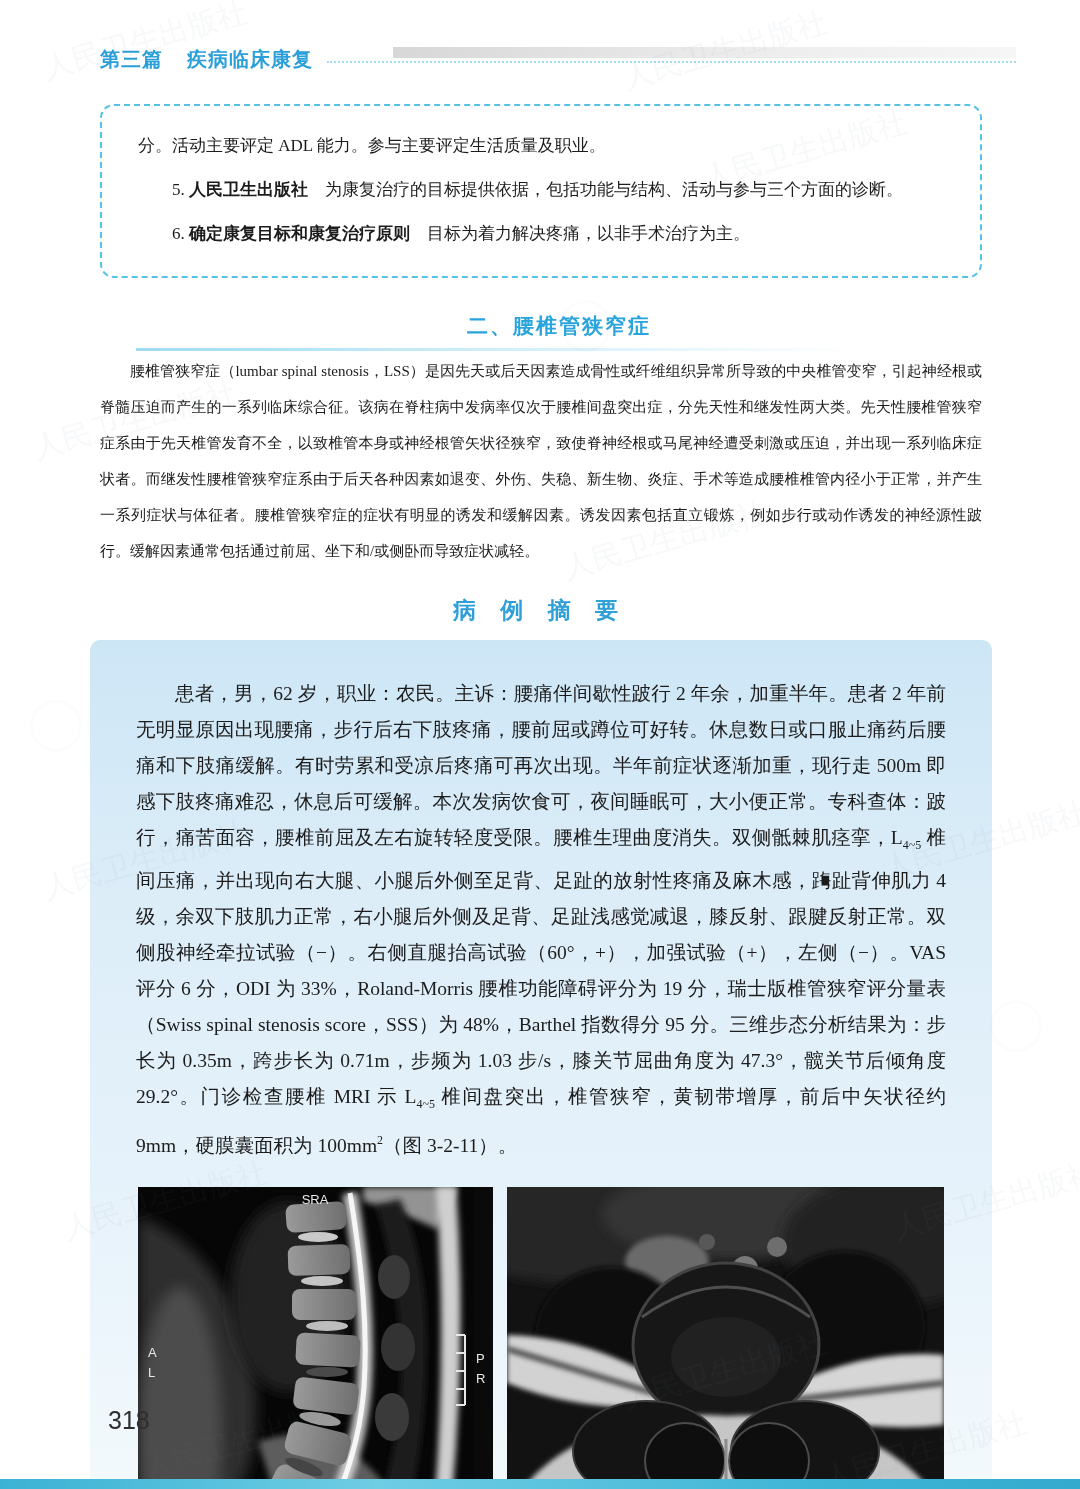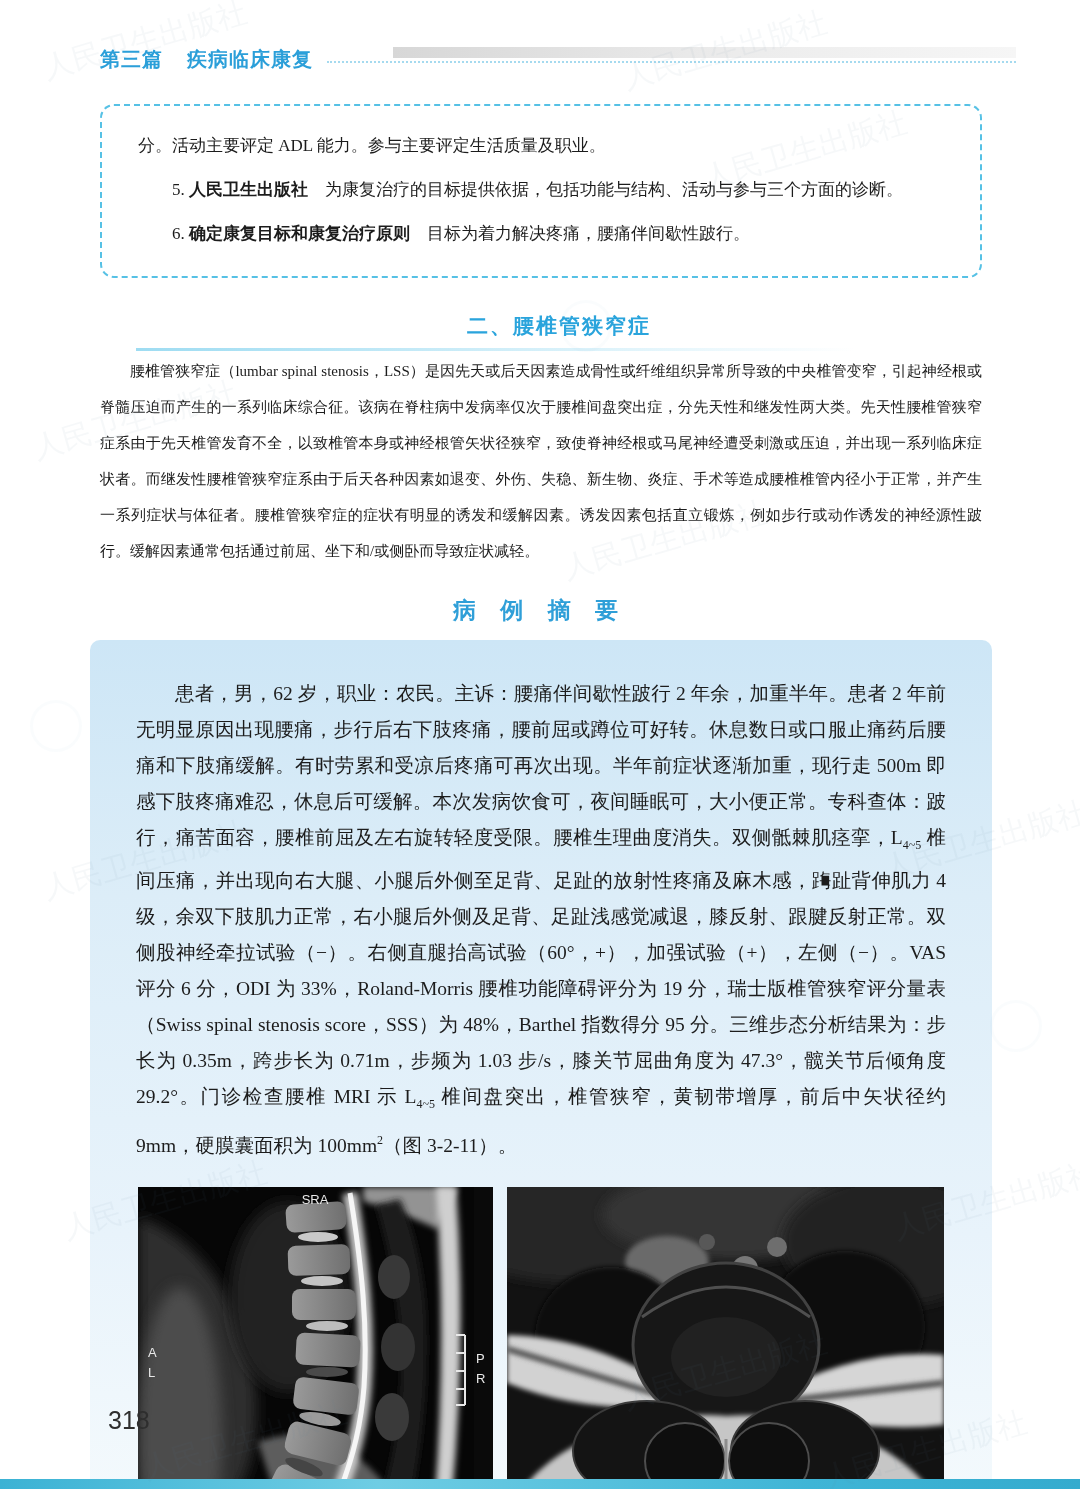--- a/index.html
+++ b/index.html
@@ -89,21 +89,21 @@
     <span class="part-title">疾病临床康复</span>
     <span class="header-rule">
       <span class="gray-bar"></span>
       <span class="dots"></span>
     </span>
   </div>
 
   <div class="callout">
     <p><span>分。活动主要评定 ADL 能力。参与主要评定生活质量及职业。</span></p>
     <p class="indent"><span>5. </span><b>人民卫生出版社</b><span>　为康复治疗的目标提供依据，包括功能与结构、活动与参与三个方面的诊断。</span></p>
-    <p class="indent"><span>6. </span><b>确定康复目标和康复治疗原则</b><span>　目标为着力解决疼痛，腰痛伴间歇性跛行。</span></p>
+    <p class="indent"><span>6. </span><b>确定康复目标和康复治疗原则</b><span>　目标为着力解决疼痛，以非手术治疗为主。</span></p>
   </div>
 
   <div class="section-heading">二、腰椎管狭窄症</div>
   <div class="heading-rule"></div>
   <p class="body-paragraph">腰椎管狭窄症（lumbar spinal stenosis，LSS）是因先天或后天因素造成骨性或纤维组织异常所导致的中央椎管变窄，引起神经根或脊髓压迫而产生的一系列临床综合征。该病在脊柱病中发病率仅次于腰椎间盘突出症，分先天性和继发性两大类。先天性腰椎管狭窄症系由于先天椎管发育不全，以致椎管本身或神经根管矢状径狭窄，致使脊神经根或马尾神经遭受刺激或压迫，并出现一系列临床症状者。而继发性腰椎管狭窄症系由于后天各种因素如退变、外伤、失稳、新生物、炎症、手术等造成腰椎椎管内径小于正常，并产生一系列症状与体征者。腰椎管狭窄症的症状有明显的诱发和缓解因素。诱发因素包括直立锻炼，例如步行或动作诱发的神经源性跛行。缓解因素通常包括通过前屈、坐下和/或侧卧而导致症状减轻。</p>
 
   <div class="case-title">病 例 摘 要</div>
 
   <div class="case-box">
     <p class="case-paragraph"><span>患者，男，62 岁，职业：农民。主诉：腰痛伴间歇性跛行 2 年余，加重半年。患者 2 年前无明显原因出现腰痛，步行后右下肢疼痛，腰前屈或蹲位可好转。休息数日或口服止痛药后腰痛和下肢痛缓解。有时劳累和受凉后疼痛可再次出现。半年前症状逐渐加重，现行走 500m 即感下肢疼痛难忍，休息后可缓解。本次发病饮食可，夜间睡眠可，大小便正常。专科查体：跛行，痛苦面容，腰椎前屈及左右旋转轻度受限。腰椎生理曲度消失。双侧骶棘肌痉挛，L</span><sub>4~5</sub><span> 椎间压痛，并出现向右大腿、小腿后外侧至足背、足趾的放射性疼痛及麻木感，踇趾背伸肌力 4 级，余双下肢肌力正常，右小腿后外侧及足背、足趾浅感觉减退，膝反射、跟腱反射正常。双侧股神经牵拉试验（−）。右侧直腿抬高试验（60°，+），加强试验（+），左侧（−）。VAS 评分 6 分，ODI 为 33%，Roland-Morris 腰椎功能障碍评分为 19 分，瑞士版椎管狭窄评分量表（Swiss spinal stenosis score，SSS）为 48%，Barthel 指数得分 95 分。三维步态分析结果为：步长为 0.35m，跨步长为 0.71m，步频为 1.03 步/s，膝关节屈曲角度为 47.3°，髋关节后倾角度 29.2°。门诊检查腰椎 MRI 示 L</span><sub>4~5</sub><span> 椎间盘突出，椎管狭窄，黄韧带增厚，前后中矢状径约 9mm，硬膜囊面积为 100mm</span><sup>2</sup><span>（图 3-2-11）。</span></p>

